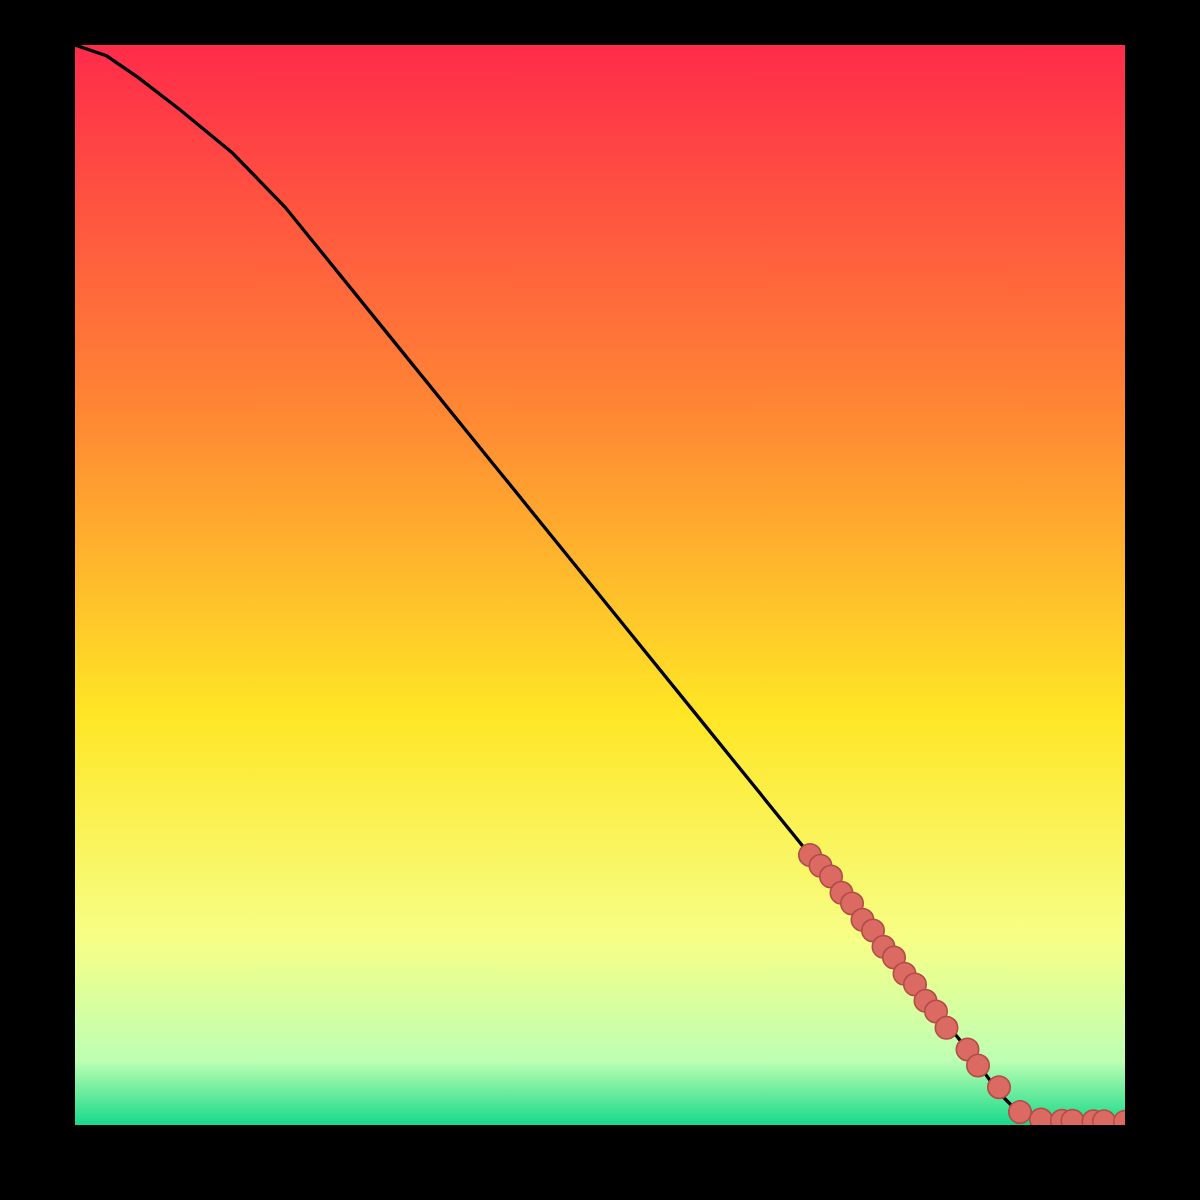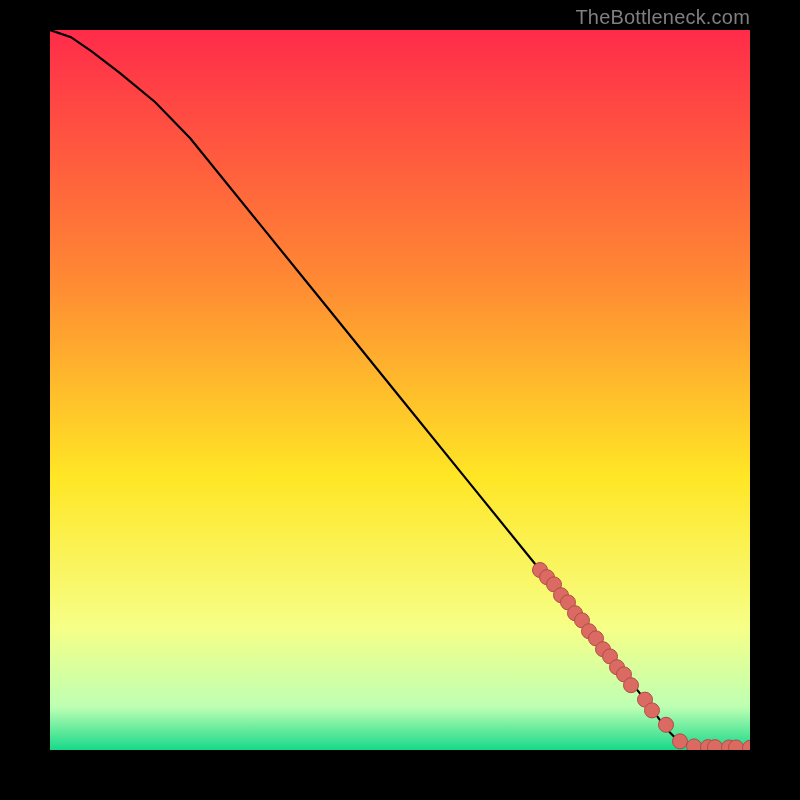--- a/index.html
+++ b/index.html
@@ -42,21 +42,20 @@
     font-size: 20px;
     letter-spacing: 0.2px;
     user-select: none;
   }
 </style>
 </head>
 <body>
 
 <div class="stage">
 
-  <div class="attribution">TheBottleneck.com</div>
 
   <div class="plot">
     <svg class="gradient-bg" viewBox="0 0 700 720" preserveAspectRatio="none">
       <defs>
         <linearGradient id="bgGrad" x1="0" y1="0" x2="0" y2="1">
           <stop id="g0" offset="0%" stop-color="#ff2b4a"></stop>
           <stop id="g1" offset="35%" stop-color="#ff8a33"></stop>
           <stop id="g2" offset="62%" stop-color="#ffe625"></stop>
           <stop id="g3" offset="83%" stop-color="#f6ff87"></stop>
           <stop id="g4" offset="94%" stop-color="#beffb3"></stop>

